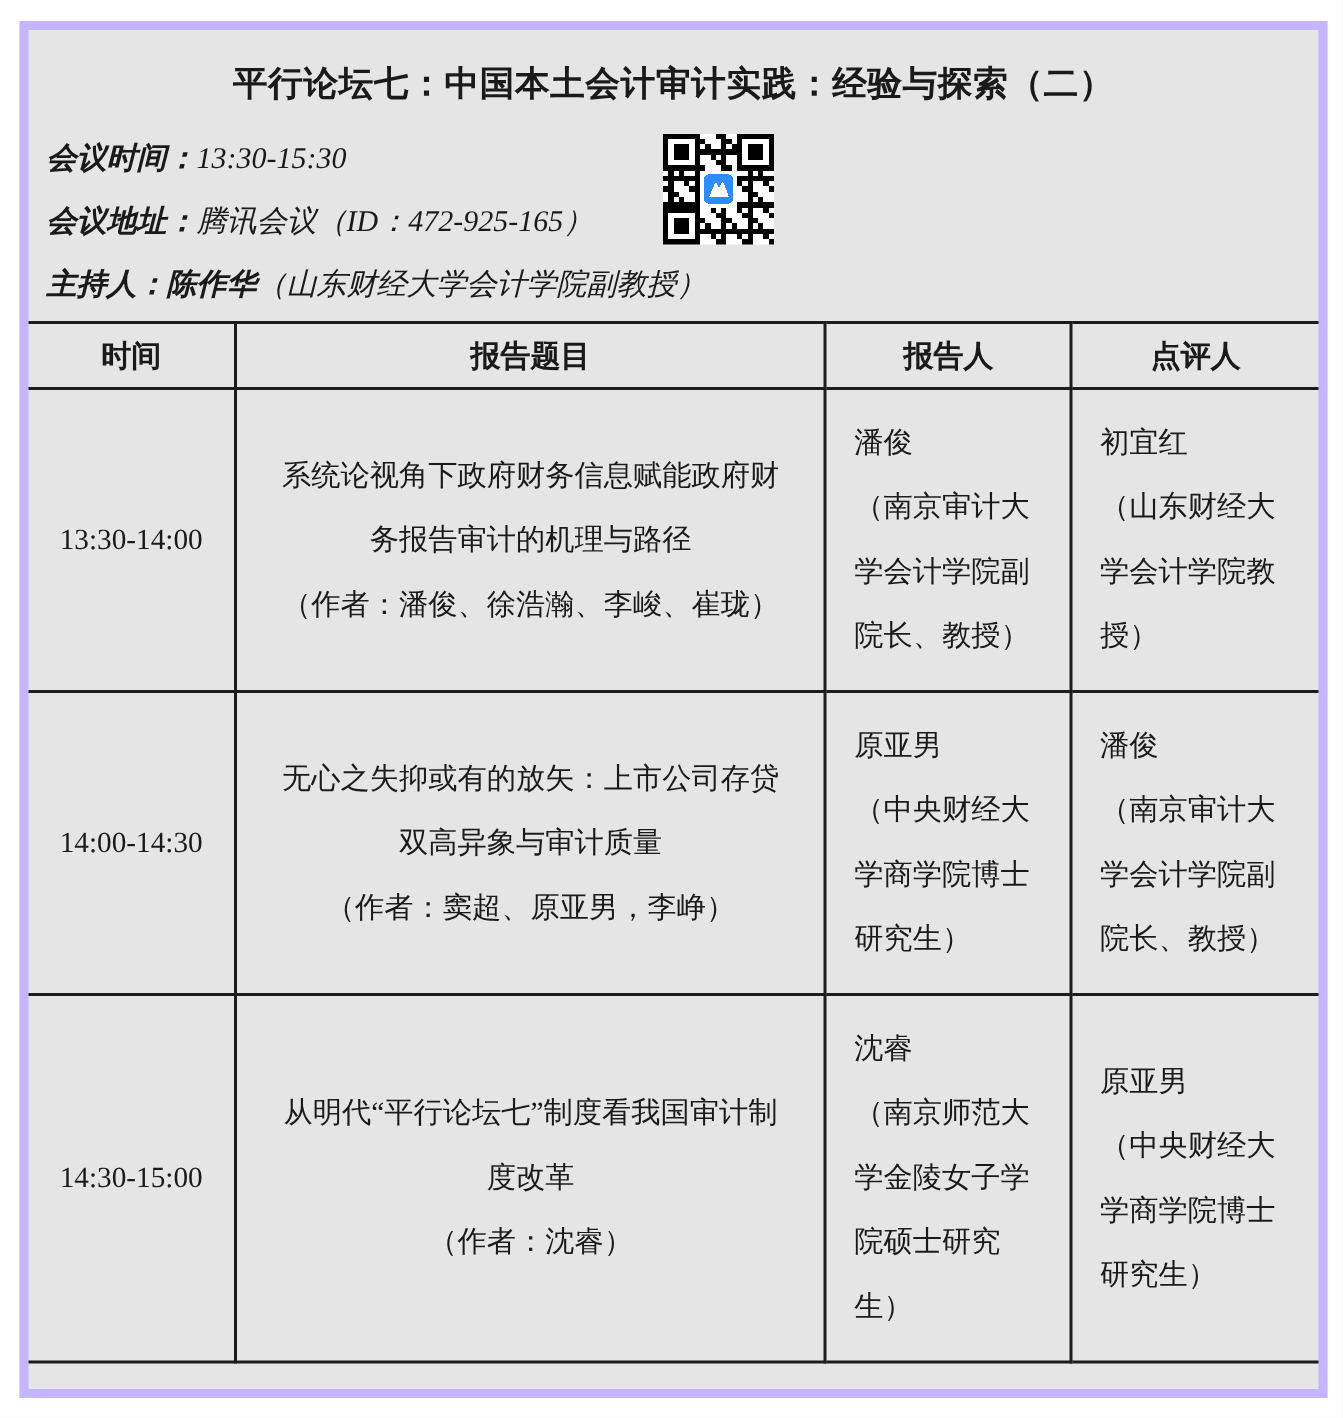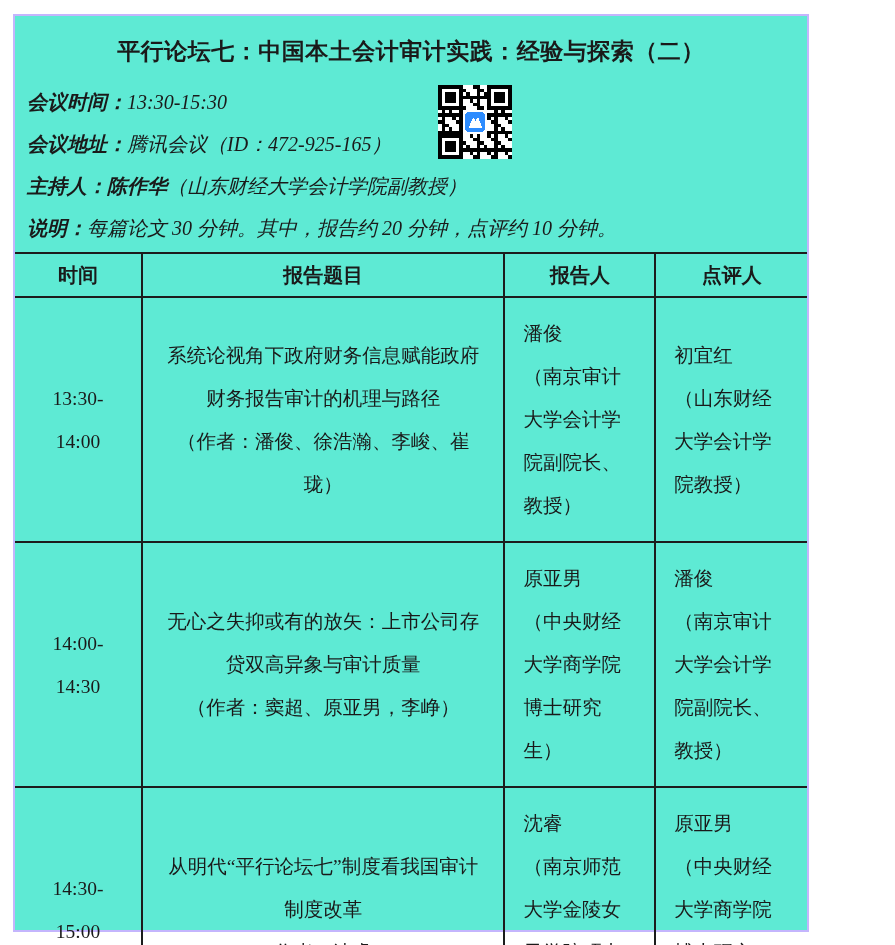--- a/index.html
+++ b/index.html
@@ -2,22 +2,22 @@
 <html><head>
 <meta charset="utf-8">
 <style>
   html,body{margin:0;padding:0;background:#ffffff;}
   body{
     width:895px;height:945px;position:relative;
     font-family:"Liberation Serif","DejaVu Serif",serif;
     color:#1a1a1a;
   }
   .page{
-    position:absolute;left:13px;top:14px;width:796px;height:918px;
-    border:2px solid #c4b5fd;box-sizing:border-box;background:#5eead4;
+    position:absolute;left:13px;top:14px;width:872px;height:918px;
+    border:6px solid #c4b5fd;box-sizing:border-box;background:#e5e5e5;
   }
   .doc-title{
     text-align:center;font-weight:bold;font-size:23px;
     margin-top:20px;letter-spacing:0.5px;
   }
   .info-block{margin-top:14px;padding-left:12px;font-size:20px;font-style:italic;}
   .info-line{height:42px;line-height:42px;white-space:nowrap;}
   .lbl{font-weight:bold;}
   .host-name{font-weight:bold;}
   .qr{
@@ -59,23 +59,20 @@
 
   <div class="info-block">
     <div class="info-line">
       <span class="lbl">会议时间：</span><span>13:30-15:30</span>
     </div>
     <div class="info-line">
       <span class="lbl">会议地址：</span><span>腾讯会议（ID：472-925-165）</span>
     </div>
     <div class="info-line">
       <span class="lbl">主持人：</span><span class="host-name">陈作华</span><span>（山东财经大学会计学院副教授）</span>
-    </div>
-    <div class="info-line">
-      <span class="lbl">说明：</span><span>每篇论文 30 分钟。其中，报告约 20 分钟，点评约 10 分钟。</span>
     </div>
   </div>
 
   <svg class="qr" viewBox="0 0 21 21" xmlns="http://www.w3.org/2000/svg" shape-rendering="crispEdges">
     <rect x="0" y="0" width="21" height="21" fill="#ffffff"></rect>
     <g fill="#000000">
       <path d="M0 0h7v7h-7z M1 1h5v5h-5z" fill-rule="evenodd"></path>
       <rect x="2" y="2" width="3" height="3"></rect>
       <path d="M14 0h7v7h-7z M15 1h5v5h-5z" fill-rule="evenodd"></path>
       <rect x="16" y="2" width="3" height="3"></rect>

